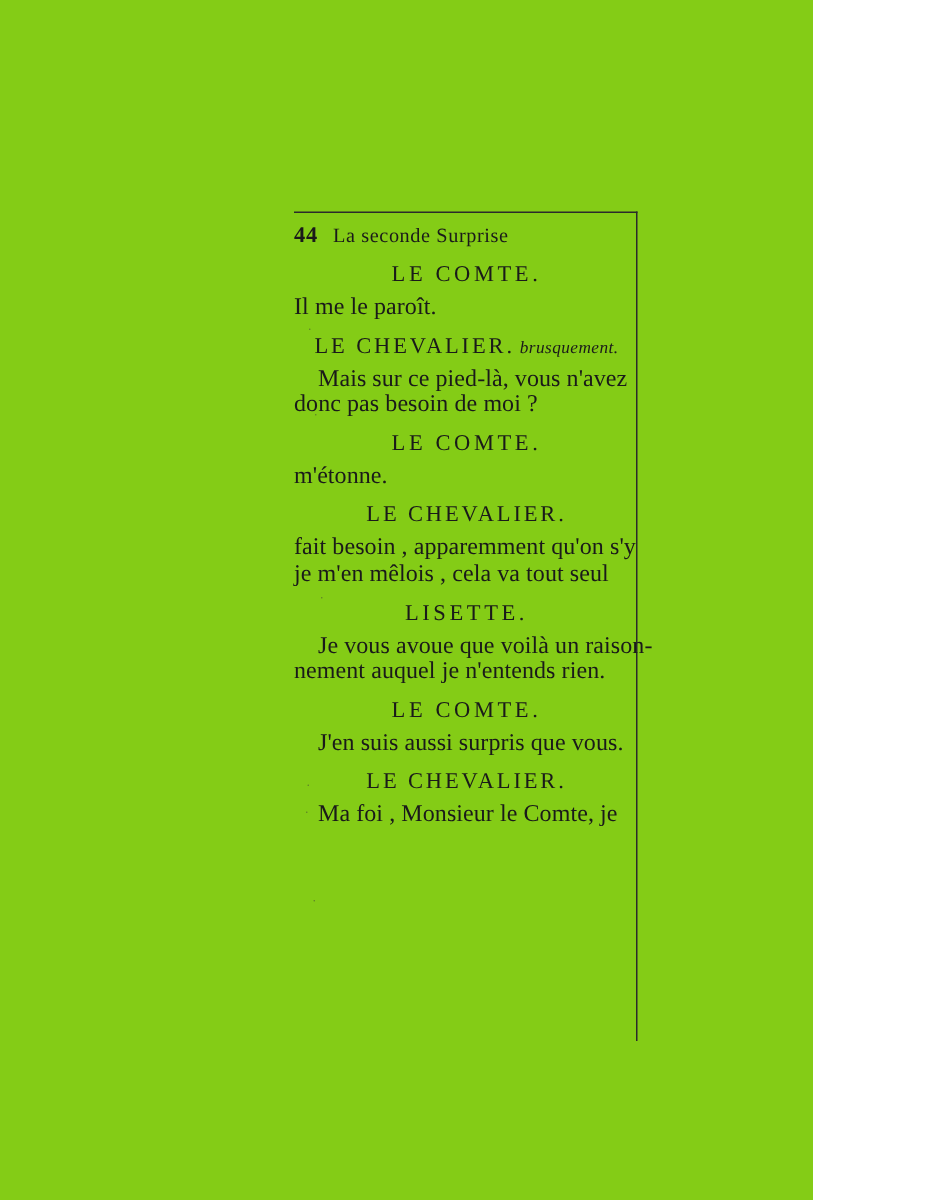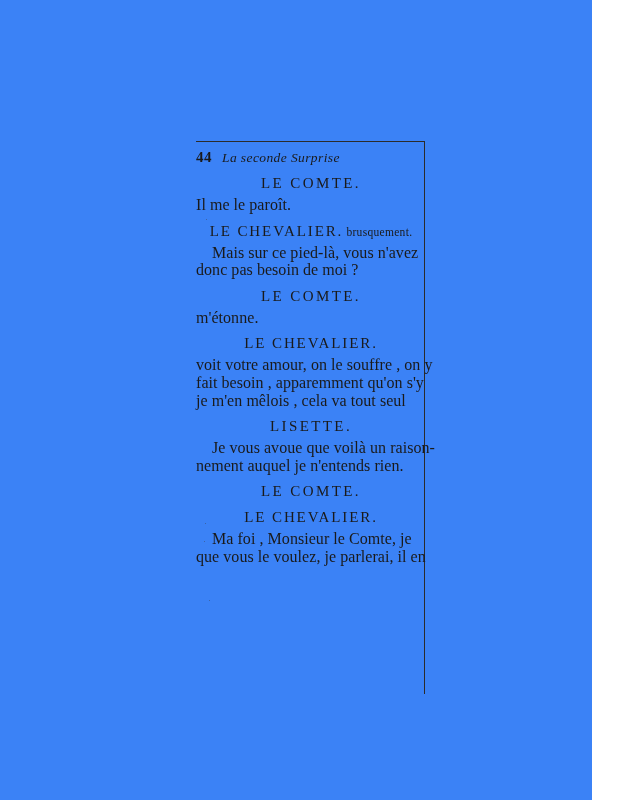--- a/index.html
+++ b/index.html
@@ -12,23 +12,23 @@
     height: 800px;
     position: relative;
     font-family: "Liberation Serif", serif;
     color: #1a1a1a;
     overflow: hidden;
   }
 
   .page {
     position: absolute;
     left: 0; top: 0;
-    width: 592px;
+    width: 542px;
     height: 800px;
-    background: #3b82f6;
+    background: #84cc16;
   }
 
   
   .scan {
     position: absolute;
     left: 196px;
     top: 140px;
     width: 230px;
     height: 555px;
   }
@@ -57,33 +57,33 @@
     gap: 10px;
     padding-top: 9px;
     margin-bottom: 4px;
   }
   .folio {
     font-weight: bold;
     font-size: 15px;
     letter-spacing: 0.5px;
   }
   .running-title {
-    font-style: italic;
     font-size: 13.5px;
     letter-spacing: 0.4px;
   }
 
   .speaker {
     text-align: center;
     font-size: 15px;
     letter-spacing: 2.4px;
     margin: 9px 0 4px 0;
     white-space: nowrap;
   }
   .speaker .stage {
+    font-style: italic;
     font-size: 11.5px;
     letter-spacing: 0.3px;
     text-transform: none;
   }
   .speaker.tight { letter-spacing: 1.9px; }
 
   .line {
     font-size: 16px;
     line-height: 17.6px;
     letter-spacing: 0.05px;
@@ -124,36 +124,35 @@
           <div class="speaker tight">LE CHEVALIER.<span class="stage"> brusquement.</span></div>
           <div class="line indent">Mais sur ce pied-là, vous n'avez</div>
           <div class="line">donc pas besoin de moi ?</div>
         </div>
         <div class="block">
           <div class="speaker">LE COMTE.</div>
           <div class="line">m'étonne.</div>
         </div>
         <div class="block">
           <div class="speaker tight">LE CHEVALIER.</div>
-          <div class="line">voit votre amour, on le souffre , on y</div>
           <div class="line">fait besoin , apparemment qu'on s'y</div>
           <div class="line">je m'en mêlois , cela va tout seul</div>
         </div>
         <div class="block">
           <div class="speaker">LISETTE.</div>
           <div class="line indent">Je vous avoue que voilà un raison-</div>
           <div class="line">nement auquel je n'entends rien.</div>
         </div>
         <div class="block">
           <div class="speaker">LE COMTE.</div>
+          <div class="line indent">J'en suis aussi surpris que vous.</div>
         </div>
         <div class="block">
           <div class="speaker tight">LE CHEVALIER.</div>
           <div class="line indent">Ma foi , Monsieur le Comte, je</div>
-          <div class="line">que vous le voulez, je parlerai, il en</div>
         </div>
       </div>
   </div>
 
   <div class="speck" style="left:206px; top:219px;"></div>
   <div class="speck" style="left:210px; top:276px;"></div>
   <div class="speck" style="left:214px; top:398px;"></div>
   <div class="speck" style="left:205px; top:523px;"></div>
   <div class="speck" style="left:204px; top:541px;"></div>
   <div class="speck" style="left:209px; top:600px;"></div>

